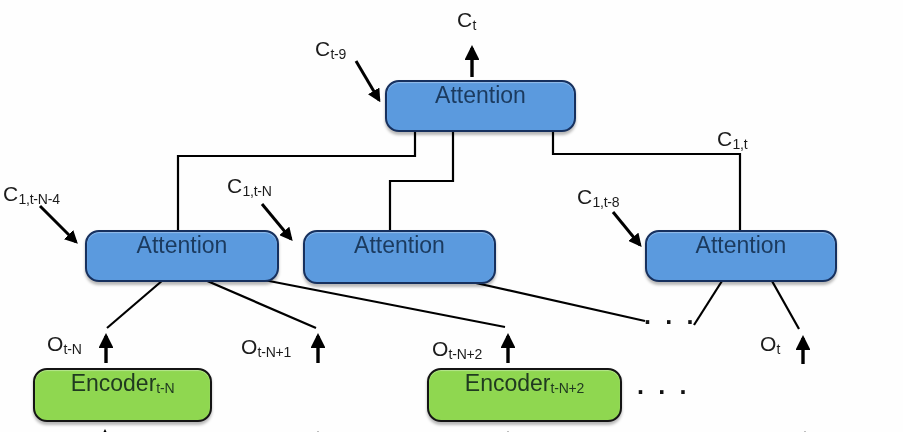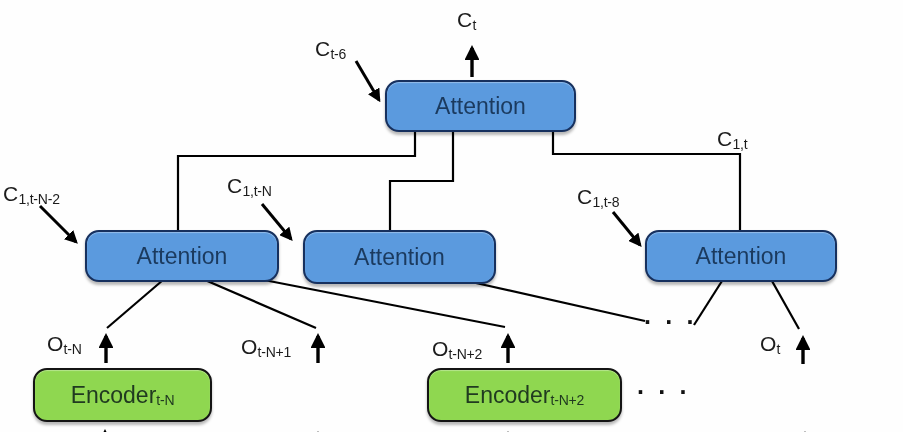--- a/index.html
+++ b/index.html
@@ -14,21 +14,21 @@
   .fan{stroke-width:2.2px;}
   .lab-arrow{stroke-width:3px;}
   .bold-arrow{stroke-width:3.4px;}
   .wires .ah-path{fill:var(--line,#000);}
   .lbl{
     position:absolute;font-size:21px;color:var(--label,#1c1c1c);
     white-space:nowrap;letter-spacing:.2px;
   }
   .lbl sub{font-size:14px;vertical-align:-3px;letter-spacing:-.2px;}
   .node{
-    position:absolute;display:flex;align-items:center;justify-content:center;
+    position:absolute;display:flex;justify-content:center;
     border-radius:14px;white-space:nowrap;
     box-shadow:0 2.5px 3px rgba(0,0,0,.28), inset 0 1px 1px rgba(255,255,255,.35);
   }
   .attn{
     background:var(--attention-fill,#5b9ade);
     border:2.5px solid var(--attention-border,#16305e);
     color:var(--attention-text,#1b3a5e);
     font-size:23px;
   }
   .enc{
@@ -85,24 +85,24 @@
     <line class="bold-arrow" x1="105" y1="448" x2="105" y2="432" marker-end="url(#ah)"></line>
     <line class="bold-arrow" x1="318" y1="448" x2="318" y2="434" marker-end="url(#ah)"></line>
     <line class="bold-arrow" x1="508" y1="448" x2="508" y2="434" marker-end="url(#ah)"></line>
     <line class="bold-arrow" x1="805" y1="448" x2="805" y2="434" marker-end="url(#ah)"></line>
   </svg>
 
   <div class="lbl" style="left:457px;top:8px">
     <span>C</span><sub>t</sub>
   </div>
   <div class="lbl" style="left:315px;top:37px">
-    <span>C</span><sub>t-6</sub>
+    <span>C</span><sub>t-9</sub>
   </div>
   <div class="lbl" style="left:3px;top:182px">
-    <span>C</span><sub>1,t-N-2</sub>
+    <span>C</span><sub>1,t-N-4</sub>
   </div>
   <div class="lbl" style="left:227px;top:174px">
     <span>C</span><sub>1,t-N</sub>
   </div>
   <div class="lbl" style="left:717px;top:127px">
     <span>C</span><sub>1,t</sub>
   </div>
   <div class="lbl" style="left:577px;top:185px">
     <span>C</span><sub>1,t-8</sub>
   </div>

